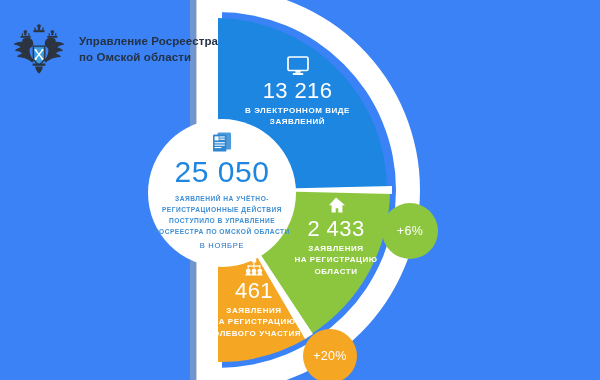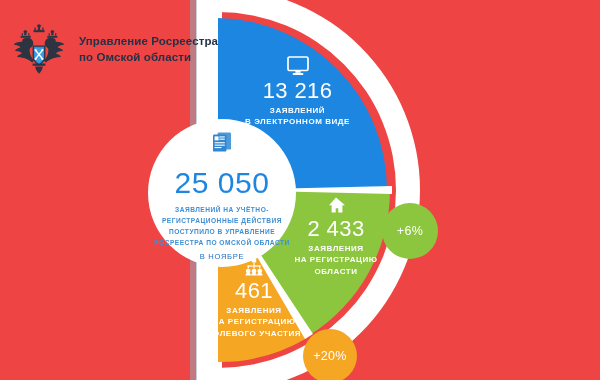--- a/index.html
+++ b/index.html
@@ -11,21 +11,21 @@
     height: 380px;
     overflow: hidden;
     background: #b0bcc8;
     font-family: "Liberation Sans", sans-serif;
     -webkit-font-smoothing: antialiased;
   }
   #stage {
     position: relative;
     width: 600px;
     height: 380px;
-    background: #ef4444;
+    background: #3b82f6;
   }
 
   
   #header {
     position: absolute;
     left: 8px;
     top: 20px;
     display: flex;
     align-items: center;
     gap: 9px;
@@ -124,21 +124,21 @@
     box-sizing: border-box;
     text-align: center;
   }
   #center-icon { line-height: 0; margin-bottom: 2px; }
   #center-value {
     color: #1f86e0;
     font-size: 30px;
     line-height: 1.05;
     letter-spacing: 0.5px;
     font-weight: 400;
-    margin-top: 12px;
+    margin-top: 1px;
   }
   #center-caption {
     color: #3e8fd4;
     font-size: 6.6px;
     font-weight: bold;
     letter-spacing: 0.5px;
     line-height: 1.72;
     margin-top: 5px;
     width: 142px;
   }
@@ -251,22 +251,22 @@
   <div class="sector-label" id="label-electronic">
     <span class="sector-icon">
       <svg width="22" height="20" viewBox="0 0 22 20">
         <rect x="1" y="1" width="20" height="13.5" rx="1.6" fill="none" stroke="#ffffff" stroke-width="1.7"></rect>
         <rect x="8.4" y="15" width="5.2" height="1.8" fill="#ffffff"></rect>
         <rect x="5.6" y="17" width="10.8" height="1.9" rx="0.9" fill="#ffffff"></rect>
       </svg>
     </span>
     <div class="sector-value">13 216</div>
     <div class="sector-cap">
+      <span style="display:block">В ЭЛЕКТРОННОМ ВИДЕ</span>
       <span style="display:block">ЗАЯВЛЕНИЙ</span>
-      <span style="display:block">В ЭЛЕКТРОННОМ ВИДЕ</span>
     </div>
   </div>
 
   <div class="sector-label" id="label-mortgage">
     <span class="sector-icon">
       <svg width="20" height="18" viewBox="0 0 20 18">
         <path d="M10 1.4 L19 9.3 h-2.6 v7.3 h-4.1 v-4.3 h-2.6 v4.3 H5.6 V9.3 H3z" fill="#ffffff"></path>
       </svg>
     </span>
     <div class="sector-value">2 433</div>

